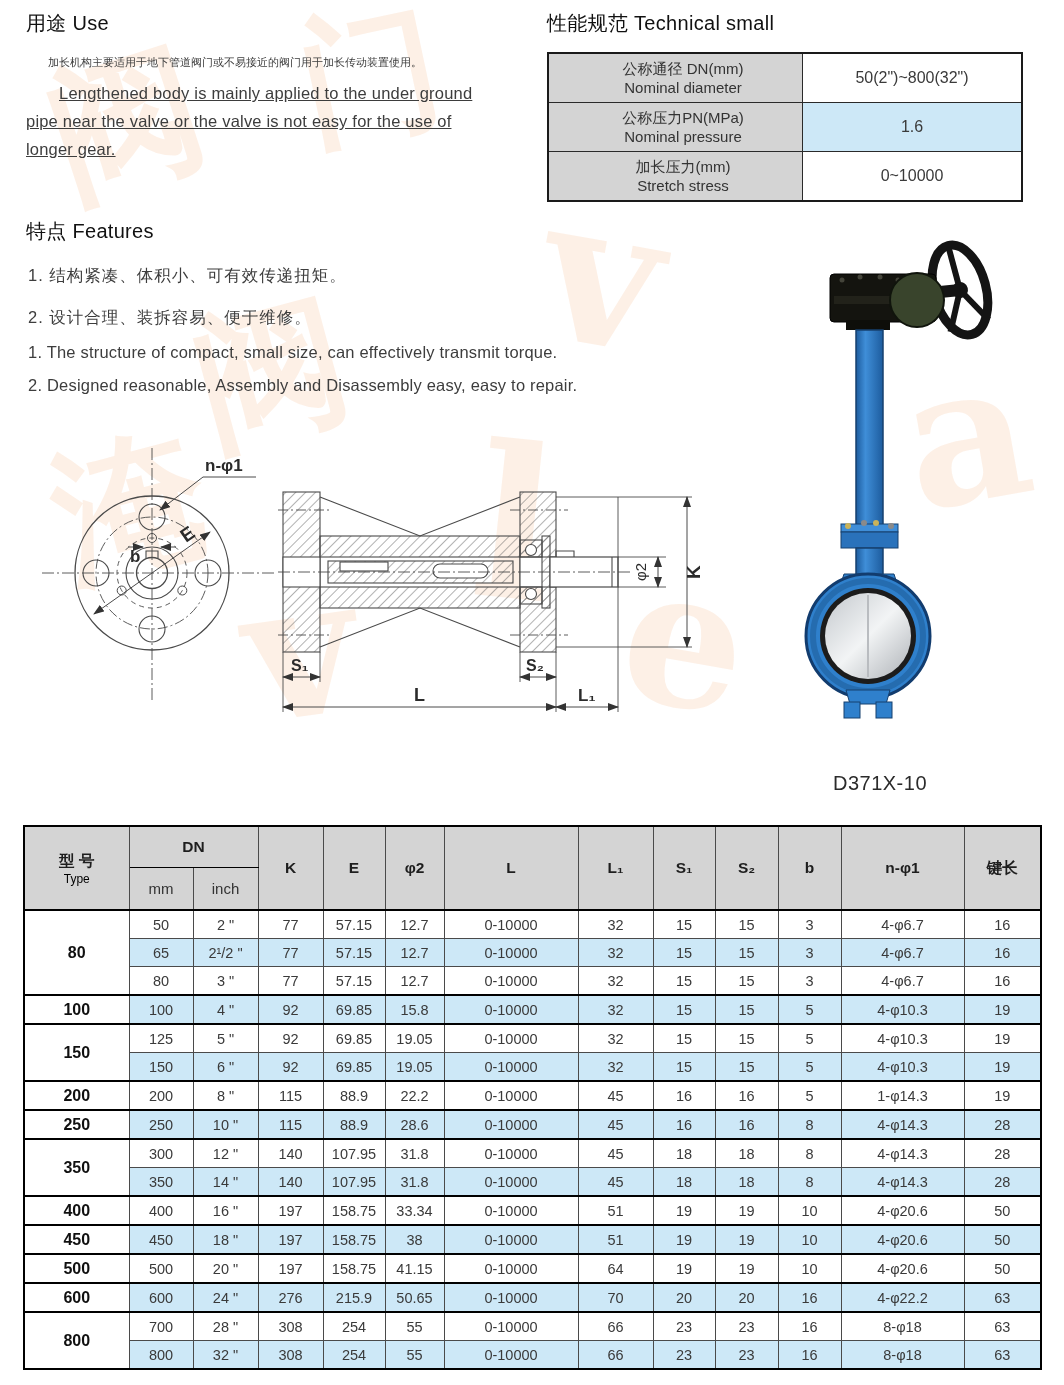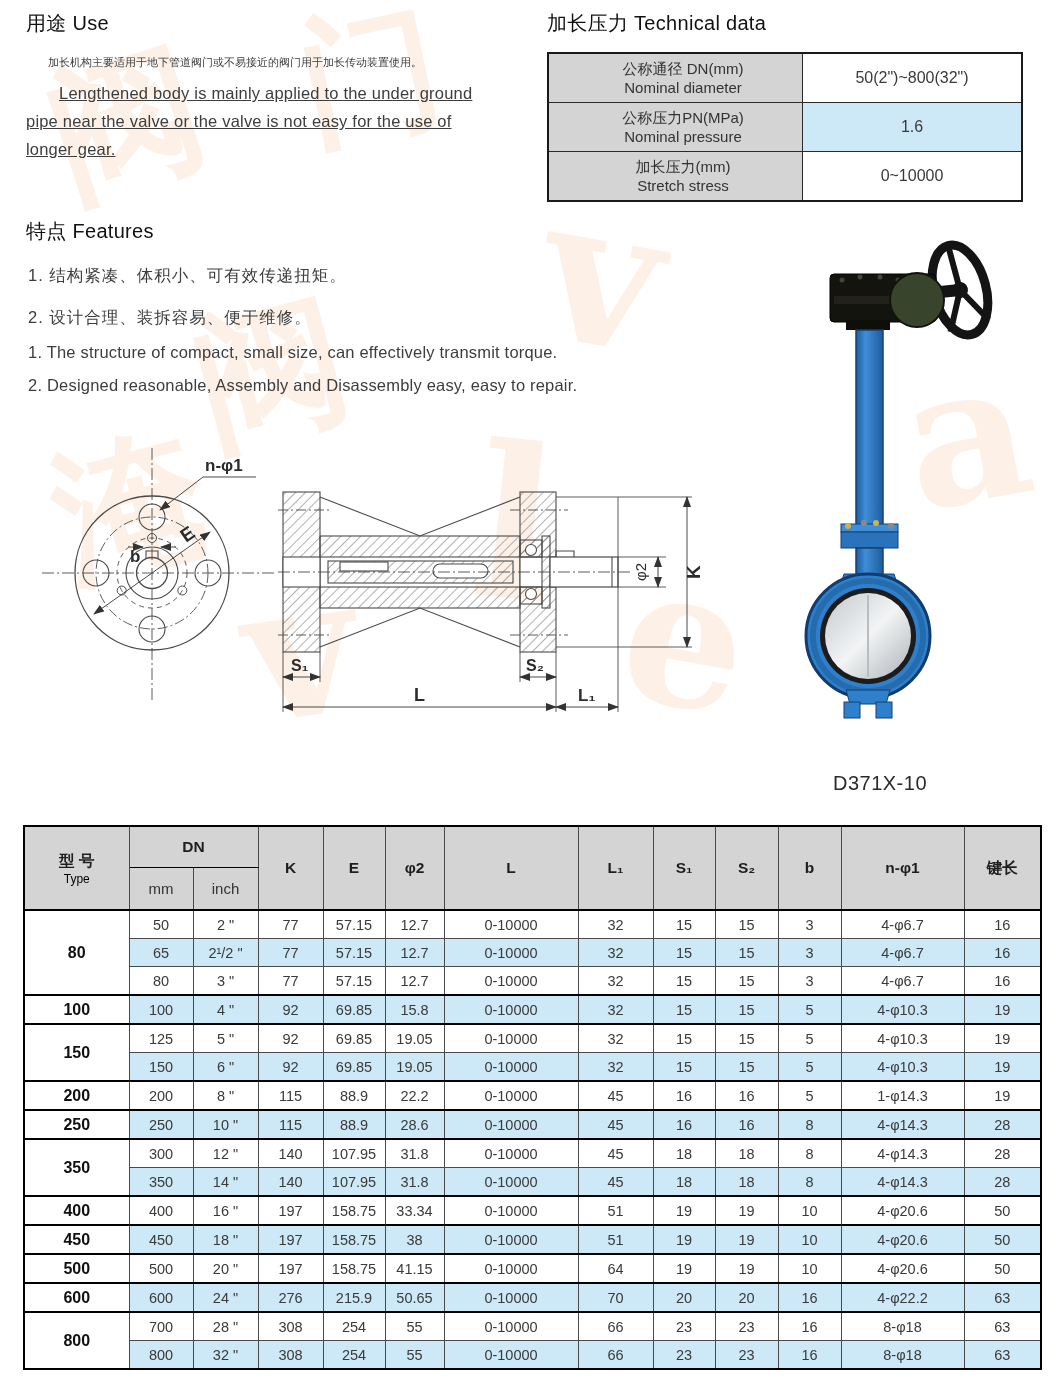--- a/index.html
+++ b/index.html
@@ -68,21 +68,21 @@
       <span class="wm" style="left: 625px; top: 545px; font-size: 190px; transform: rotate(10deg);">e</span>
     </div>
 
   <section class="use">
     <h2 class="sec-title">用途 Use</h2>
     <p class="cn">加长机构主要适用于地下管道阀门或不易接近的阀门用于加长传动装置使用。</p>
     <p class="en">Lengthened body is mainly applied to the under ground pipe near the valve or the valve is not easy for the use of longer gear.</p>
   </section>
 
   <section class="tech">
-    <h2 class="sec-title">加长压力 Technical data</h2>
+    <h2 class="sec-title">性能规范 Technical small</h2>
     <table>
       <tbody>
         <tr>
           <td class="lbl">
             <div>公称通径 DN(mm)</div>
             <div>Nominal diameter</div>
           </td>
           <td class="val tech-val">50(2")~800(32")</td>
         </tr>
         <tr>

